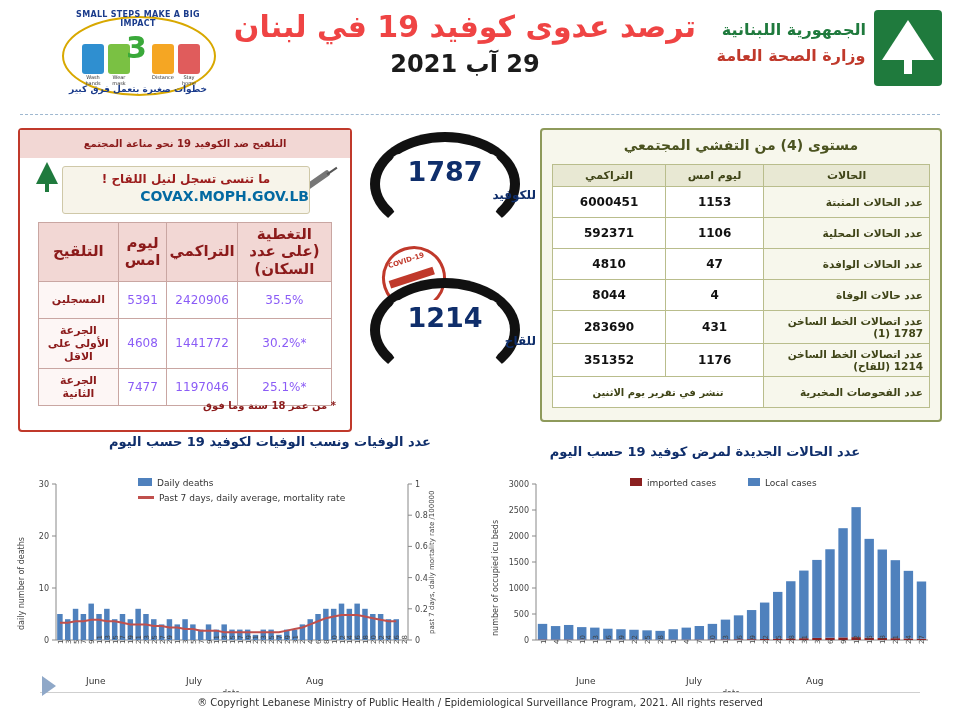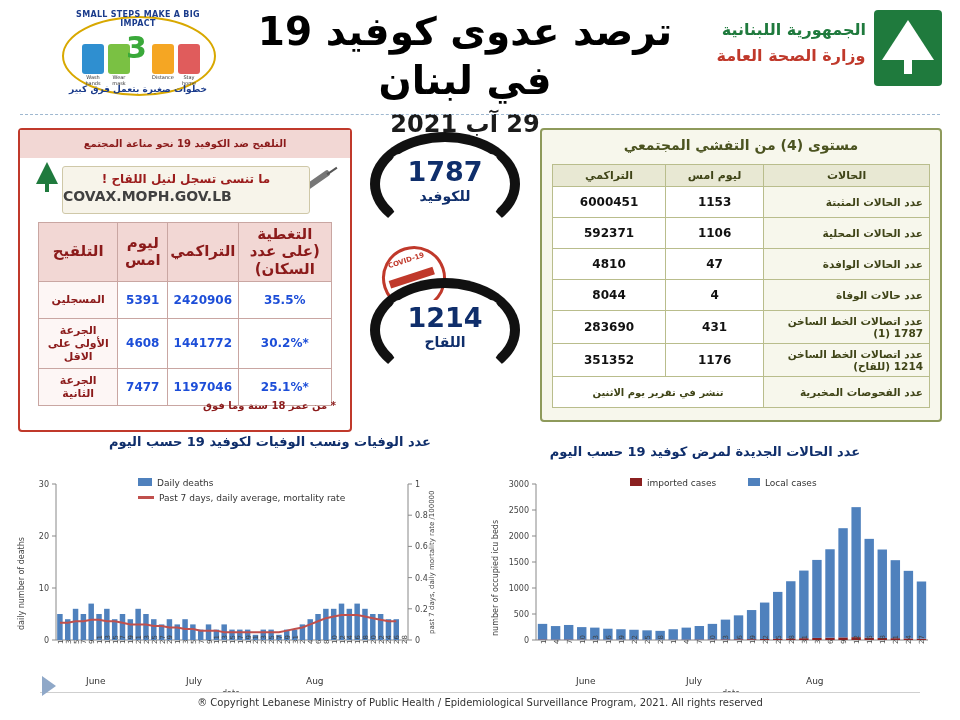--- a/index.html
+++ b/index.html
@@ -35,21 +35,21 @@
     position:absolute;top:38px;width:22px;height:30px;border-radius:3px;
   }
   #logo-left .p1{left:34px;background:#2f8fd0;}
   #logo-left .p2{left:60px;background:#7ac143;}
   #logo-left .p3{left:104px;background:#f5a623;}
   #logo-left .p4{left:130px;background:#e05c5c;}
   #logo-left .cap{position:absolute;top:68px;width:22px;text-align:center;font-size:5px;color:#333;}
 
   #title-block{position:absolute;left:230px;top:8px;width:470px;text-align:center;}
   #title-main{
-    font-size:39px;font-weight:bold;color:#000000;direction:rtl;line-height:1.25;
+    font-size:30px;font-weight:bold;color:#ef4444;direction:rtl;line-height:1.25;
   }
   #title-date{
     font-size:24px;font-weight:bold;color:#1b1b1b;direction:rtl;margin-top:4px;
   }
 
   #logo-right{position:absolute;right:18px;top:10px;width:230px;height:86px;}
   #logo-right .cedar-box{
     position:absolute;right:0;top:0;width:68px;height:76px;
     background:#1f7a3d;border-radius:4px;
   }
@@ -83,21 +83,21 @@
     text-align:center;direction:rtl;
   }
   #vax-ribbon{
     position:absolute;left:42px;top:36px;width:246px;height:46px;
     background:#f7f4ea;border:1px solid #cfc8a8;border-radius:3px;
   }
   #vax-ribbon .l1{
     text-align:center;font-size:12px;color:#9b1c1c;font-weight:bold;direction:rtl;margin-top:5px;
   }
   #vax-ribbon .l2{
-    text-align:left;font-size:14px;color:#404040;font-weight:bold;margin-top:2px;
+    text-align:right;font-size:14px;color:#0369a1;font-weight:bold;margin-top:2px;
   }
   #vax-badge{
     position:absolute;left:10px;top:28px;width:34px;height:40px;
   }
   #vax-badge .cedar{
     position:absolute;left:6px;top:4px;width:0;height:0;
     border-left:11px solid transparent;border-right:11px solid transparent;
     border-bottom:22px solid #1f7a3d;
   }
   #vax-badge .trunk{position:absolute;left:15px;top:26px;width:4px;height:8px;background:#1f7a3d;}
@@ -114,22 +114,22 @@
   }
   #vax-table{
     position:absolute;left:18px;top:92px;width:294px;border-collapse:collapse;
     direction:rtl;font-size:12px;
   }
   #vax-table th{
     background:#f2d7d4;color:#8b1a1a;font-weight:bold;border:1px solid #c9a6a2;
     padding:3px 2px;text-align:center;font-size:15px;line-height:1.15;
   }
   #vax-table td{
-    border:1px solid #c9a6a2;padding:5px 4px;text-align:center;font-weight:bold;
-    color:#1d4ed8;height:26px;
+    border:1px solid #c9a6a2;padding:5px 4px;text-align:center;font-weight:normal;
+    color:#8b5cf6;height:26px;
   }
   #vax-table td.label{background:#fdf6f5;color:#8b1a1a;font-size:11px;font-weight:bold;}
   #vax-foot{
     position:absolute;right:14px;top:270px;font-size:10px;color:#8b1a1a;direction:rtl;font-weight:bold;
   }
 
   
   #hotline{position:absolute;left:360px;top:128px;width:170px;height:300px;}
   .phone{
     position:absolute;width:150px;height:104px;left:10px;
@@ -141,22 +141,22 @@
     box-sizing:border-box;
   }
   .phone .inner{
     position:absolute;left:22px;top:22px;width:106px;height:60px;background:#fff;border-radius:8px;
   }
   .phone .num{
     position:absolute;left:0;top:24px;width:150px;text-align:center;
     font-size:27px;font-weight:bold;color:#0f2e6b;
   }
   .phone .lbl{
-    position:absolute;left:0;top:56px;width:150px;text-align:center;
-    font-size:14px;font-weight:bold;color:#0f2e6b;direction:rtl;
+    position:absolute;left:16px;top:56px;width:150px;text-align:right;
+    font-size:12px;font-weight:bold;color:#0f2e6b;direction:rtl;
   }
   #phone1{top:4px;}
   #phone2{top:150px;}
   #stamp{
     position:absolute;left:22px;top:118px;width:58px;height:58px;
     border:3px solid #c0392b;border-radius:50%;transform:rotate(-18deg);
   }
   #stamp .bar{
     position:absolute;left:4px;top:24px;width:46px;height:8px;background:#c0392b;
   }
@@ -315,21 +315,21 @@
   <div id="stamp">
     <div class="t">COVID-19</div>
     <div class="bar"></div>
     <div class="b">STOP</div>
   </div>
 
   <div class="phone" id="phone2">
     <div class="arc"></div>
     <div class="inner"></div>
     <div class="num">1214</div>
-    <div class="lbl">اللقاح</div>
+    <div class="lbl">للقاح</div>
   </div>
 </div>
 
 <div id="cases-panel">
   <div id="cases-title">مستوى (4) من التفشي المجتمعي</div>
   <table id="cases-table" class="rtl">
     <thead>
       <tr>
         <th class="first" style="width:44%">الحالات</th>
         <th style="width:26%">ليوم امس</th>

